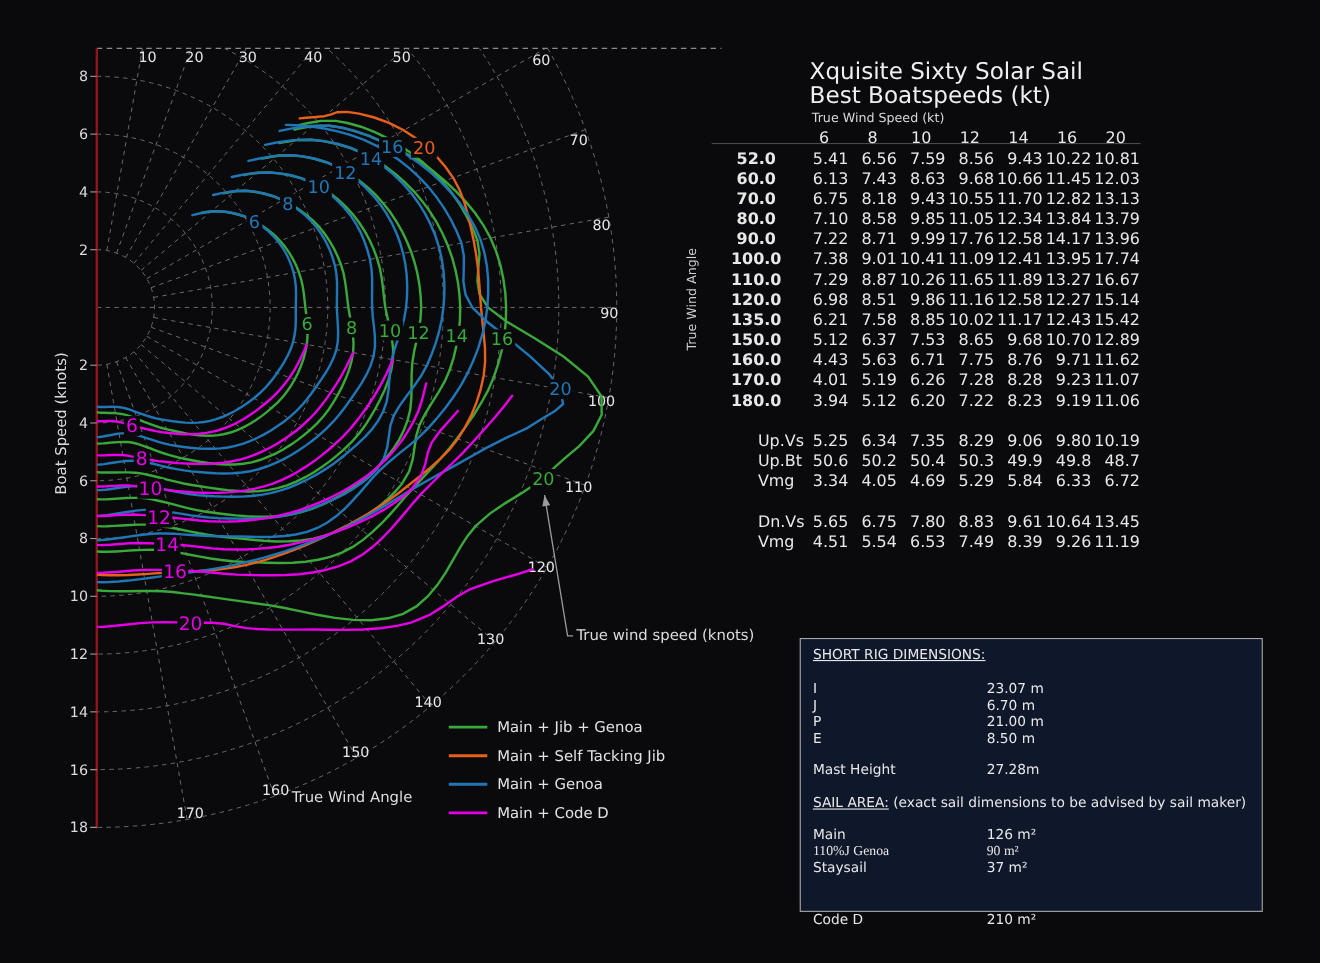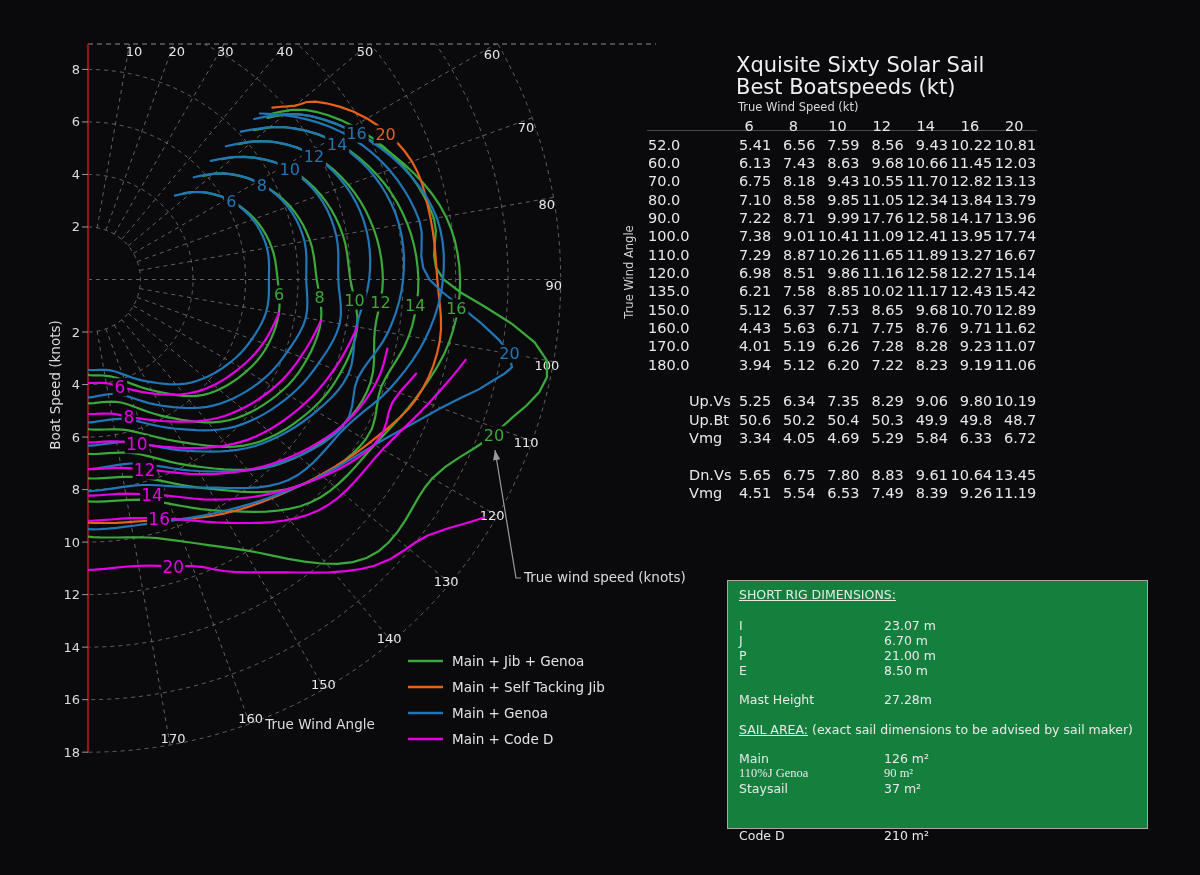--- a/index.html
+++ b/index.html
@@ -10,29 +10,29 @@
   #table-title{position:absolute;left:688px;top:54px;font-size:21px;color:#efefef;line-height:22px;white-space:pre;margin-left:48px;}
   #tws-header-label{position:absolute;left:738px;top:100px;font-size:11.5px;color:#d8d8d8;}
   #twa-vert-label{position:absolute;left:629px;top:272px;font-size:11.5px;color:#cfcfcf;
     transform:translate(-50%,-50%) rotate(-90deg);white-space:nowrap;}
   #header-sep{position:absolute;left:647px;top:130px;width:390px;height:1px;background:#4a4a4a;}
   #speed-table{position:absolute;left:648px;top:117px;}
   .trow{display:grid;grid-template-columns:79px repeat(7,44.2px);height:18.35px;align-items:center;
     font-size:14.5px;color:#e8e8e8;}
   .trow span{display:block;width:100%;text-align:right;}
   .trow.hdr span{text-align:center;padding-right:12px;}
-  .trow .albl{text-align:left;}
+  .trow .albl{text-align:center;font-weight:bold;}
   .trow .slbl{text-align:left;padding-left:41px;}
   .blankrow{height:18.35px;}
   
-  #rig-box{position:absolute;left:727px;top:580px;width:419px;height:247px;background:#15803d;
+  #rig-box{position:absolute;left:727px;top:580px;width:419px;height:247px;background:#0f172a;
     border:1.5px solid #a8a8a8;font-size:12.5px;color:#e8e8e8;}
   #rig-box .inner{position:relative;width:100%;height:100%;}
   .rigline{position:absolute;left:11px;white-space:pre;line-height:15px;}
-  .rigline .val{position:absolute;left:145px;white-space:pre;}
+  .rigline .val{position:absolute;left:158px;white-space:pre;}
   .u{text-decoration:underline;}
 </style>
 </head>
 <body>
 <div id="stage">
 
   <svg id="chart" width="700" height="875">
       <defs>
         <clipPath id="plotclip">
           <rect x="88" y="44" width="568" height="709"></rect>

